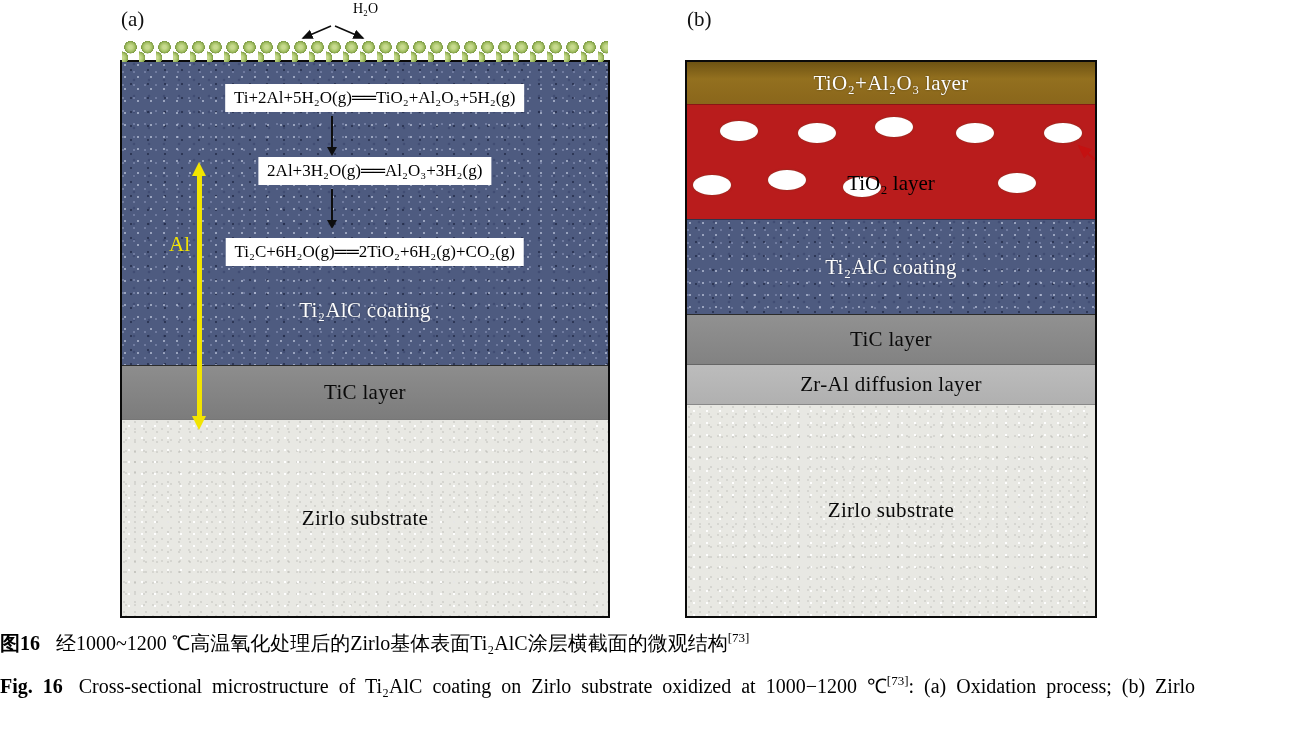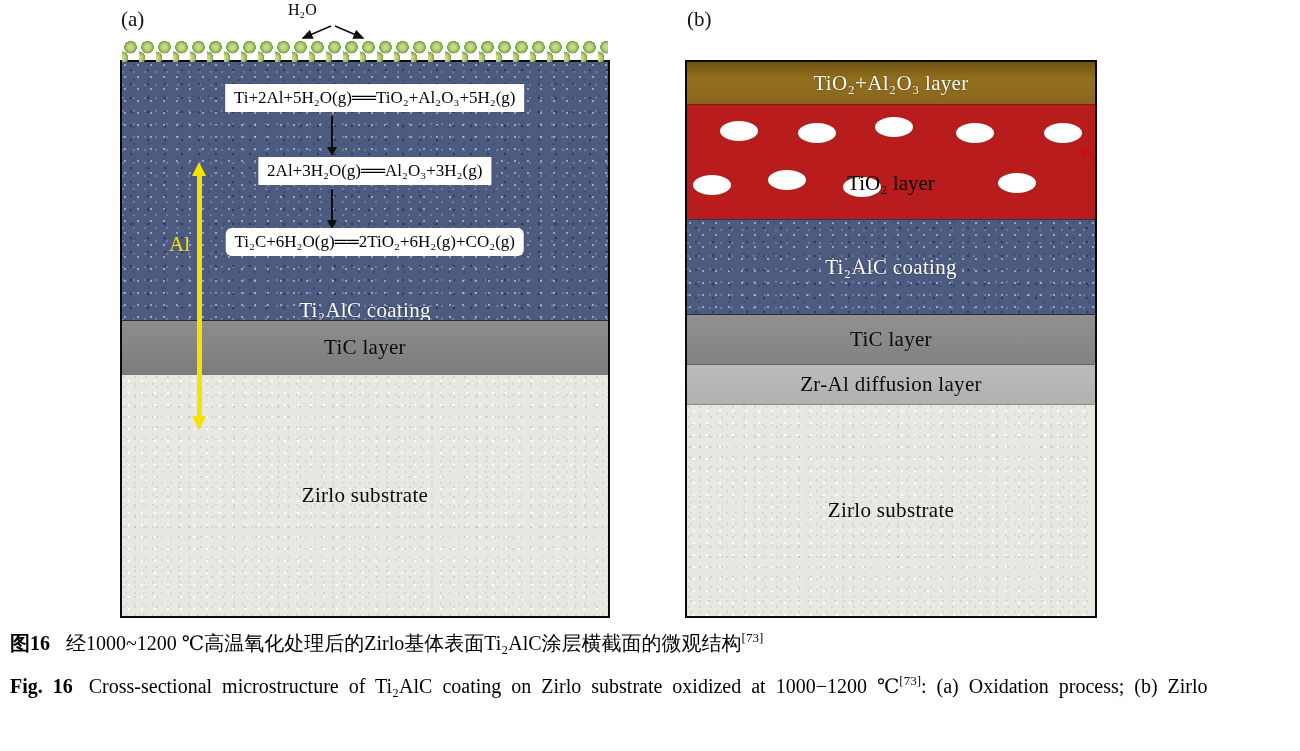--- a/index.html
+++ b/index.html
@@ -30,40 +30,40 @@
     background-color:#e8e8e3;
     background-image:
       radial-gradient(circle 1px at 2px 2px, rgba(128,128,122,0.25) 60%, transparent 100%),
       radial-gradient(circle 1.2px at 7px 6px, rgba(255,255,255,0.95) 60%, transparent 100%),
       radial-gradient(circle 1.1px at 4px 9px, rgba(118,118,112,0.18) 60%, transparent 100%);
     background-size:11px 10px, 13px 12px, 9px 11px;
   }
 
   
   .label-a { left:121px; top:7px; }
-  .h2o-label { position:absolute; left:288px; top:1px; width:90px; text-align:left; font-size:16px; }
+  .h2o-label { position:absolute; left:288px; top:1px; width:90px; text-align:right; font-size:14px; }
   .h2o-arrows { position:absolute; left:293px; top:25px; }
   .droplets {
     position:absolute; left:122px; top:40px; width:486px; height:22px; z-index:3;
     background-image:
       radial-gradient(circle 7px at 50% 30%, #c7da8e 25%, #a5c166 62%, #7c9a41 88%, transparent 92%),
       radial-gradient(circle 7px at 0% 74%, #c7da8e 25%, #a5c166 62%, #7c9a41 88%, transparent 92%);
     background-size:17px 24px;
   }
   .panel-a-box { left:120px; top:60px; width:490px; height:558px; }
-  .coating-a { height:258px; flex:none; }
+  .coating-a { height:303px; flex:none; }
   .tic-a { height:54px; flex:none; background:linear-gradient(#8d8d8d,#7c7c7c); border-top:1px solid #2b2b2b; }
   .substrate-a { flex:1; border-top:1px solid #777; }
 
   .eq-box {
     position:absolute; left:52%; transform:translateX(-50%);
     background:#ffffff; color:#000; font-size:17px; white-space:nowrap;
     padding:3px 9px; line-height:1.3; z-index:2;
   }
-  .eq1 { top:22px; } .eq2 { top:95px;text-align:right; } .eq3 { top:166px;border-radius:6px; }
+  .eq1 { top:22px; } .eq2 { top:95px;text-align:right; } .eq3 { top:176px; }
   .flow-arrow { position:absolute; left:43%; width:2px; background:#0d0d0d; z-index:2; }
   .fa1 { top:54px; height:32px; } .fa2 { top:127px; height:32px; }
   .flow-arrow::after {
     content:""; position:absolute; bottom:-8px; left:-4px;
     border:5px solid transparent; border-top:9px solid #0d0d0d; border-bottom:none;
   }
   .coating-label-a { position:absolute; left:0; right:0; top:236px; text-align:center; }
 
   .al-arrow { position:absolute; left:75px; top:113px; width:5px; height:242px; background:#f2e400; z-index:4; }
   .al-arrow::before {
@@ -90,21 +90,21 @@
   .pore {
     position:absolute; width:38px; height:20px; background:#ffffff;
     border-radius:50%; transform:translate(-50%,-50%);
     box-shadow:0 0 2px rgba(90,80,50,0.6); z-index:1;
   }
   .pore-arrows { position:absolute; left:0; top:0; z-index:2; }
   .tio2-label { position:absolute; left:50%; top:66px; transform:translateX(-50%); font-size:21px; z-index:3; }
   .proces-label { position:absolute; left:396px; top:56px; width:70px; text-align:center; font-size:17px; z-index:3; }
 
   
-  .caption { position:absolute; left:10px; top:630px; width:1284px; font-size:20px; }
+  .caption { position:absolute; left:0; top:630px; width:1284px; font-size:20px;font-family:Liberation Serif, serif; }
   .cap-zh { margin-bottom:11px; }
   .cap-en { text-align:justify; line-height:1.8; word-spacing:5px; }
   .cap-label { font-weight:bold; margin-right:16px; }
   .caption sup { font-size:13px; vertical-align:super; line-height:0; }
 </style>
 </head>
 <body>
 
 <div class="page">
 

